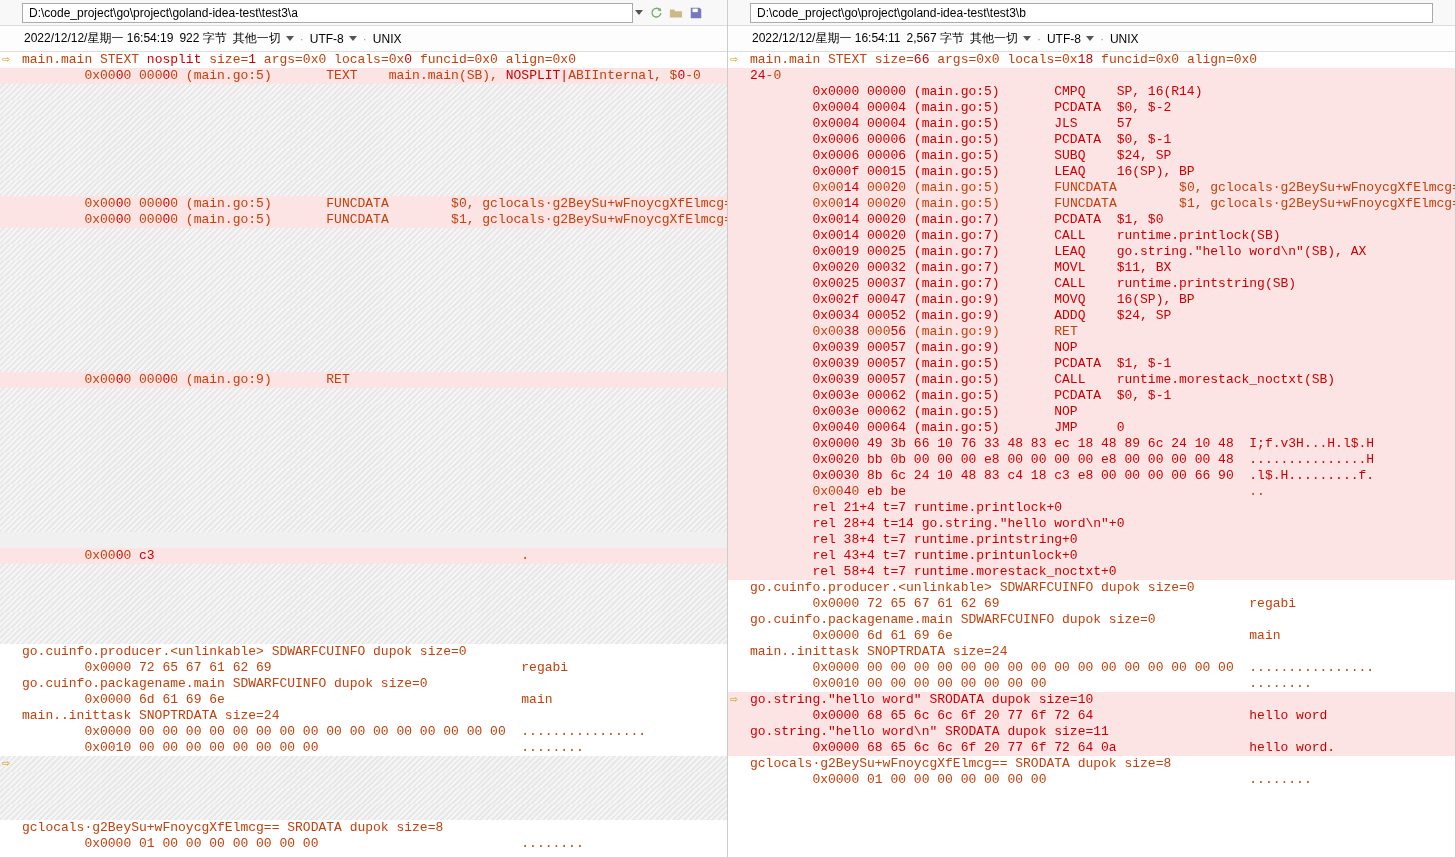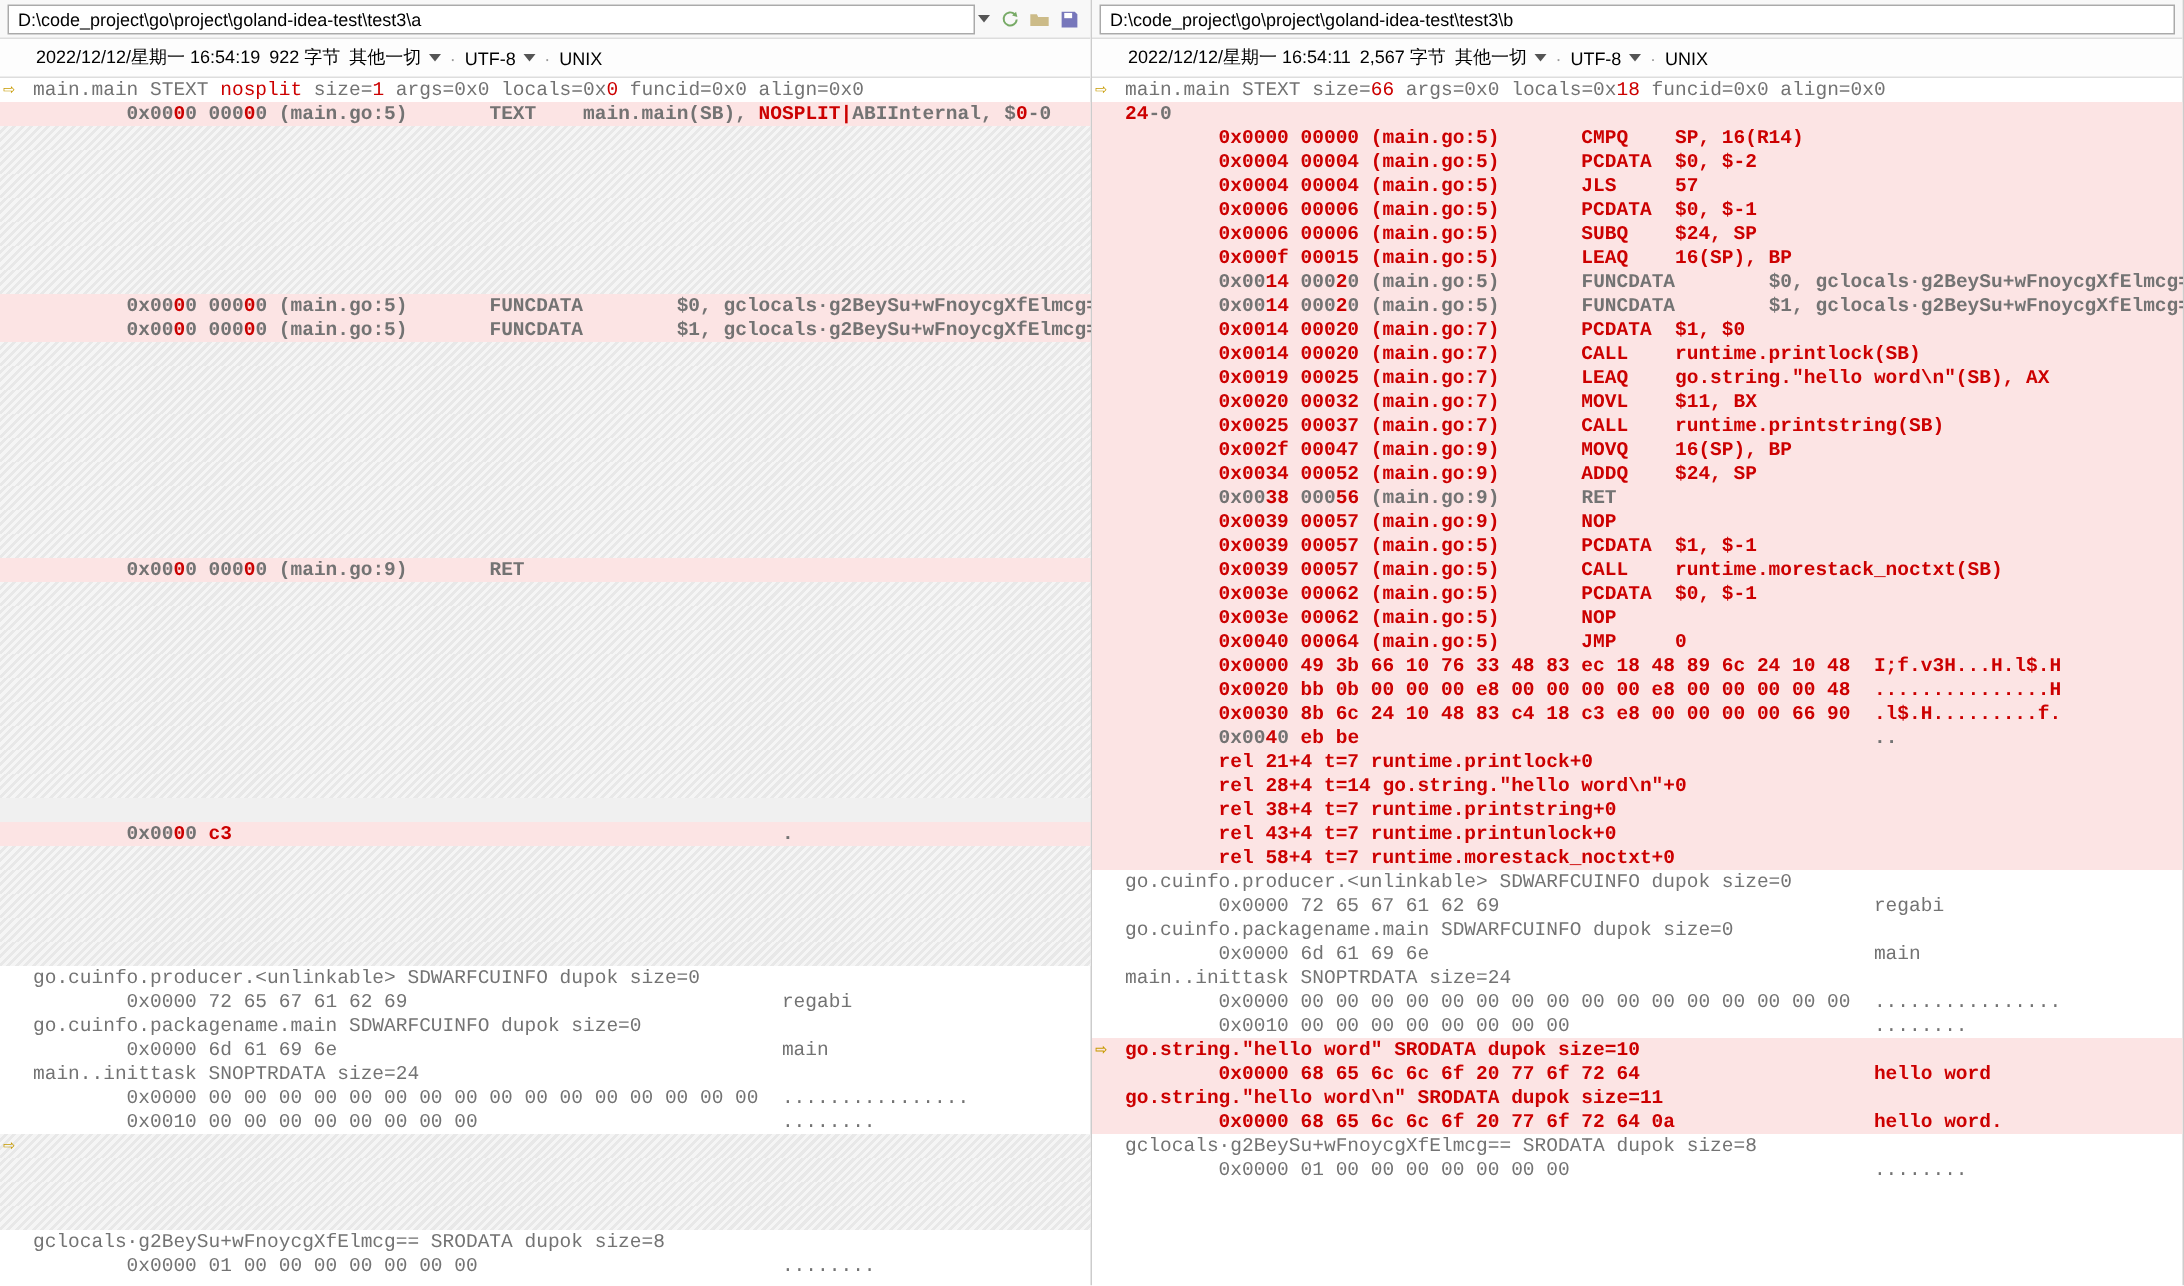--- a/index.html
+++ b/index.html
@@ -19,21 +19,21 @@
 .pane {
   flex: 1;
   display: flex;
   flex-direction: column;
   border-right: 1px solid #ccc;
   overflow: hidden;
 }
 .path-bar {
   display: flex;
   align-items: center;
-  padding: 3px 5px;
+  padding: 3px 22px;
   border-bottom: 1px solid #ddd;
   background: #f8f8f8;
   height: 26px;
 }
 .path-input {
   flex: 1;
   border: 1px solid #aaa;
   padding: 2px 6px;
   font-size: 12px;
   height: 20px;
@@ -73,36 +73,36 @@
   font-size: 13px;
   line-height: 16px;
   position: relative;
 }
 .line {
   display: flex;
   white-space: pre;
   padding-left: 22px;
   min-height: 16px;
 }
-.line.diff { background: #fce4e4; font-weight: bold; }
+.line.diff { background: #fce4e4; }
 .line.hatch {
   background: repeating-linear-gradient(135deg, #f5f5f5 0, #f5f5f5 2px, #e8e8e8 2px, #e8e8e8 4px);
 }
 .line.hatch2 {
   background: #f0f0f0;
 }
 .gutter-arrow {
   position: absolute;
   left: 2px;
   color: #c79a00;
   font-size: 13px;
 }
 .seg { white-space: pre; }
 .red { color: #c00; }
-.black { color: #737373; }
+.black { color: #c2410c; }
 .caret {
   display: inline-block;
   width: 0; height: 0;
   border-left: 4px solid transparent;
   border-right: 4px solid transparent;
   border-top: 5px solid #555;
   margin-left: 2px;
   vertical-align: middle;
 }
 </style>

